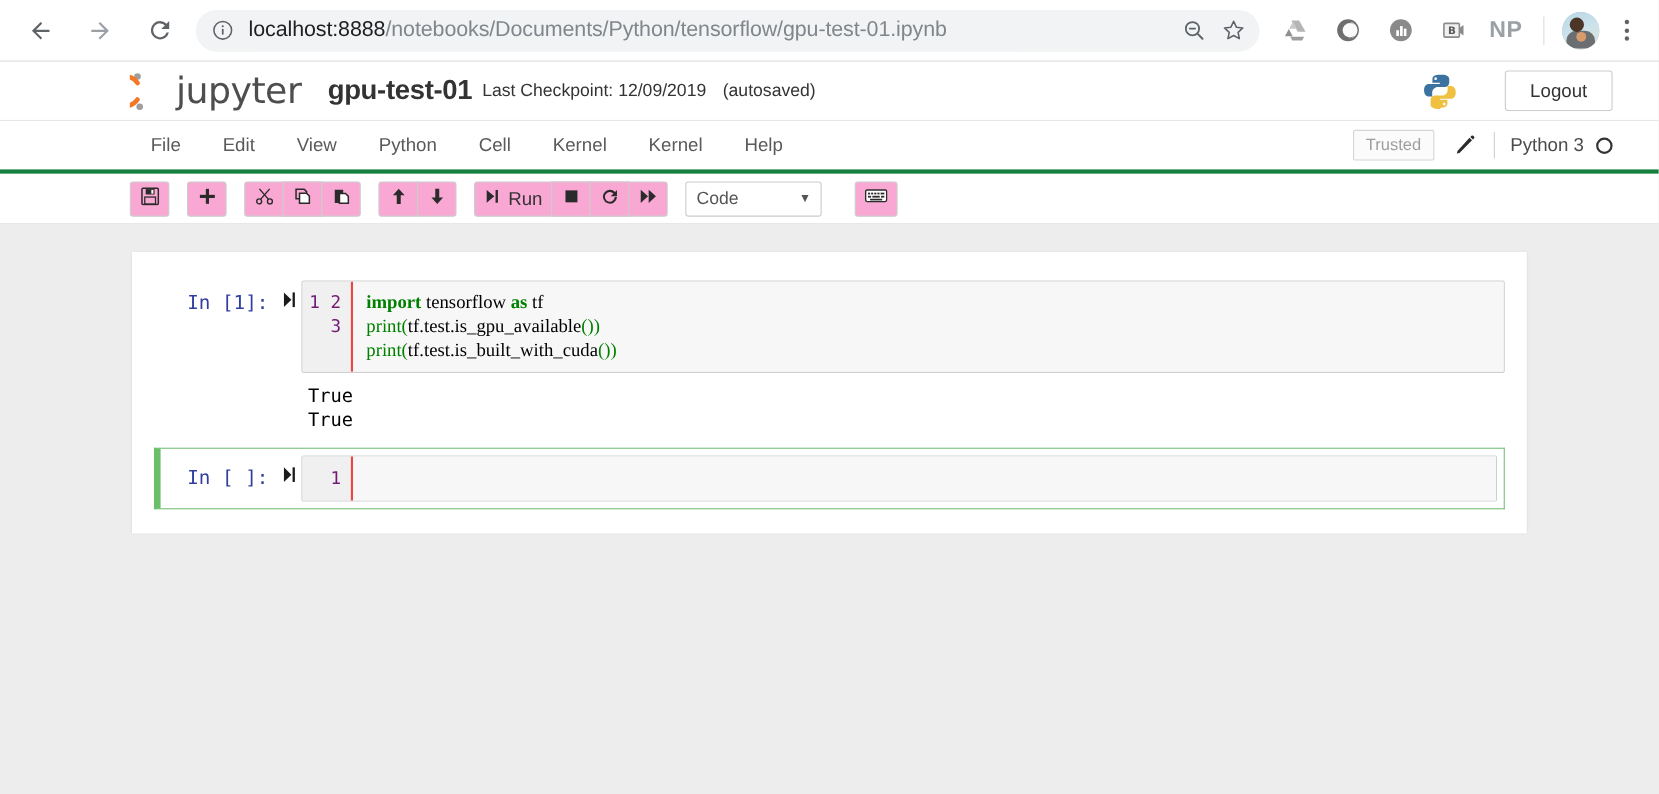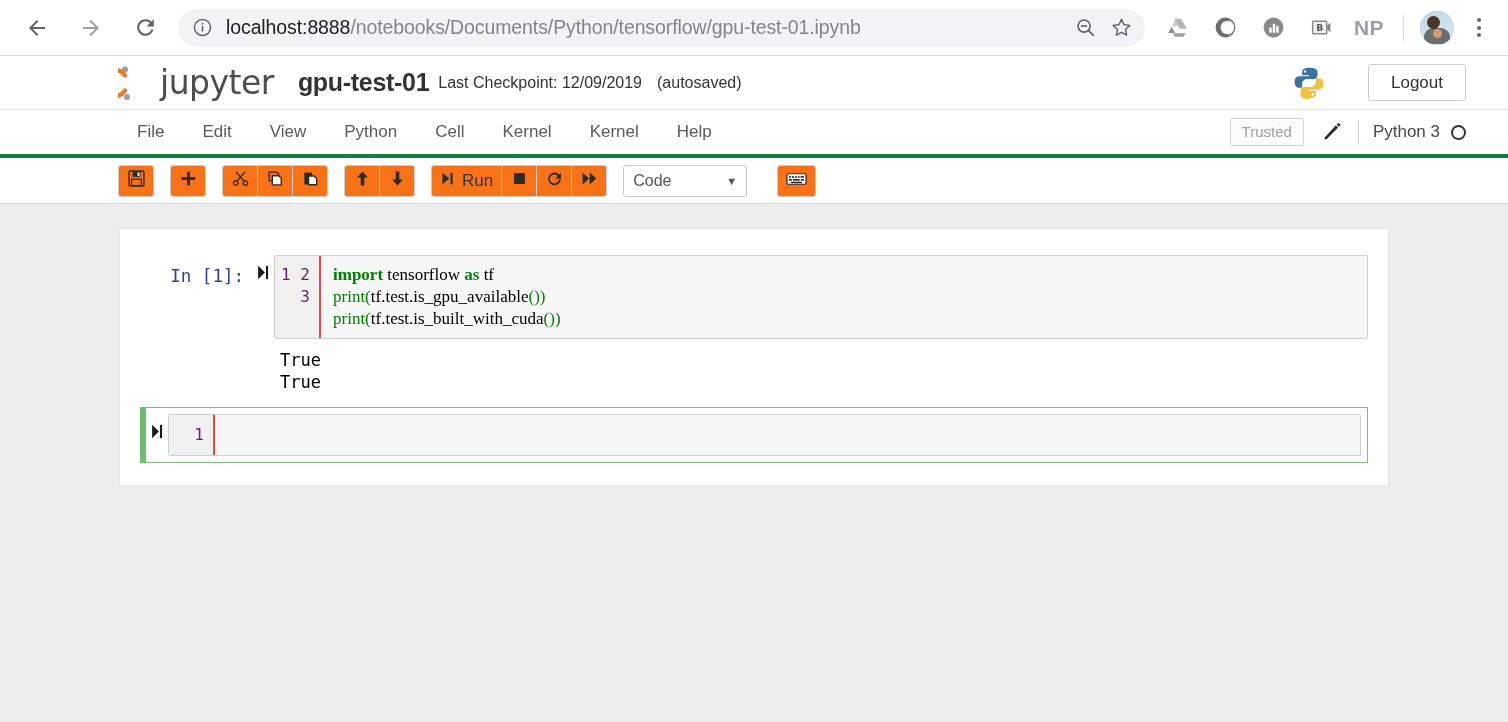--- a/index.html
+++ b/index.html
@@ -190,21 +190,21 @@
     background: #ffffff;
     display: flex;
     align-items: center;
     padding: 0 42px 0 118px;
     border-bottom: 1px solid #dedede;
   }
   .tb-group { display: flex; margin-right: 16px; }
   .tb-btn {
     min-width: 36px; height: 32px;
     border: 1px solid #cccccc;
-    background: #f97316;
+    background: #f9a8d4;
     display: flex; align-items: center; justify-content: center;
     cursor: pointer;
     margin-left: -1px;
     padding: 0 8px;
   }
   .tb-group .tb-btn:first-child { margin-left: 0; border-radius: 3px 0 0 3px; }
   .tb-group .tb-btn:last-child { border-radius: 0 3px 3px 0; }
   .tb-group .tb-btn:only-child { border-radius: 3px; }
   .tb-run-label { font-size: 17px; color: #333; margin-left: 7px; }
   .tb-select {
@@ -642,20 +642,21 @@
 <span class="tok-builtin">print</span><span class="tok-punct">(</span><span class="tok-plain">tf.test.is_built_with_cuda</span><span class="tok-punct">()</span><span class="tok-punct">)</span></div>
           </div>
           <div class="output-area">True
 True</div>
         </div>
       </div>
     </div>
 
     <div class="cell cell-selected">
       <div class="cell-inner">
+        <div class="prompt">In [ ]:</div>
         <div class="run-glyph">
           <svg width="14" height="17" viewBox="0 0 16 18">
             <path d="M2.4 1.4L10.2 9l-7.8 7.6z" fill="#1b1b1b"></path>
             <rect x="11.4" y="1.4" width="2.4" height="15.2" fill="#1b1b1b"></rect>
           </svg>
         </div>
         <div class="input-area">
           <div class="empty-input">
             <div class="gutter" id="gutter-1">1</div>
             <div class="code-lines" id="code-1"> </div>

